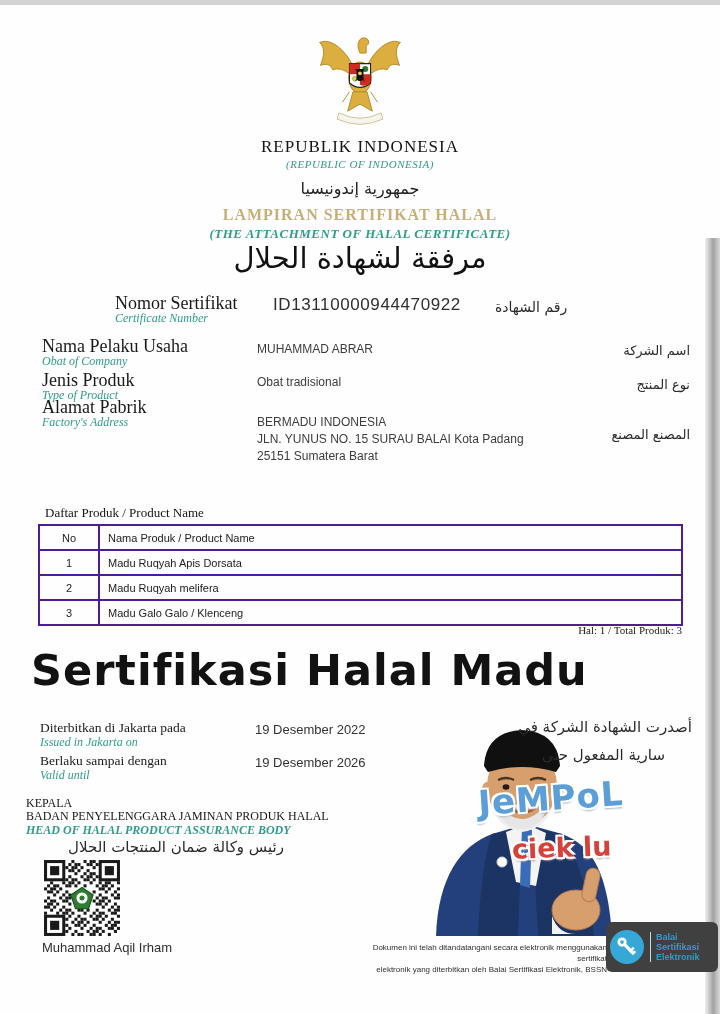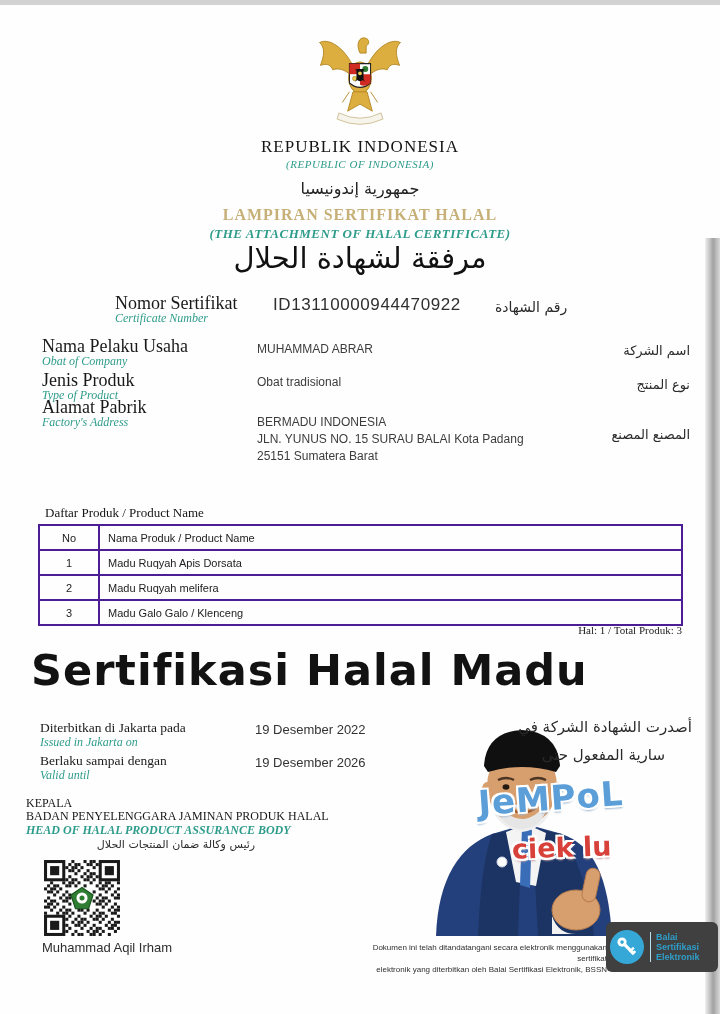--- a/index.html
+++ b/index.html
@@ -185,21 +185,21 @@
   <div class="abs jempol">JeMPoL</div>
   <div class="abs cieklu">ciek lu</div>
 
   <div class="abs ar ar-issued">أصدرت الشهادة الشركة في</div>
   <div class="abs ar ar-valid">سارية المفعول حتى</div>
 
   <div class="abs" style="left:26px;top:797px;">
     <div class="kep">KEPALA</div>
     <div class="kep">BADAN PENYELENGGARA JAMINAN PRODUK HALAL</div>
     <div class="kep-en">HEAD OF HALAL PRODUCT ASSURANCE BODY</div>
-    <div class="ar" style="font-size:11px;text-align:center;width:300px;">رئيس وكالة ضمان المنتجات الحلال</div>
+    <div class="ar" style="font-size:15px;text-align:center;width:300px;">رئيس وكالة ضمان المنتجات الحلال</div>
   </div>
 
   <div class="abs qr-box">
     <svg width="80" height="80" viewBox="-2 -2 79 79" fill="#1a1a1a">
         <rect x="27" y="0" width="3" height="3"></rect>
         <rect x="39" y="0" width="3" height="3"></rect>
         <rect x="45" y="0" width="3" height="3"></rect>
         <rect x="48" y="0" width="3" height="3"></rect>
         <rect x="24" y="3" width="3" height="3"></rect>
         <rect x="30" y="3" width="3" height="3"></rect>

